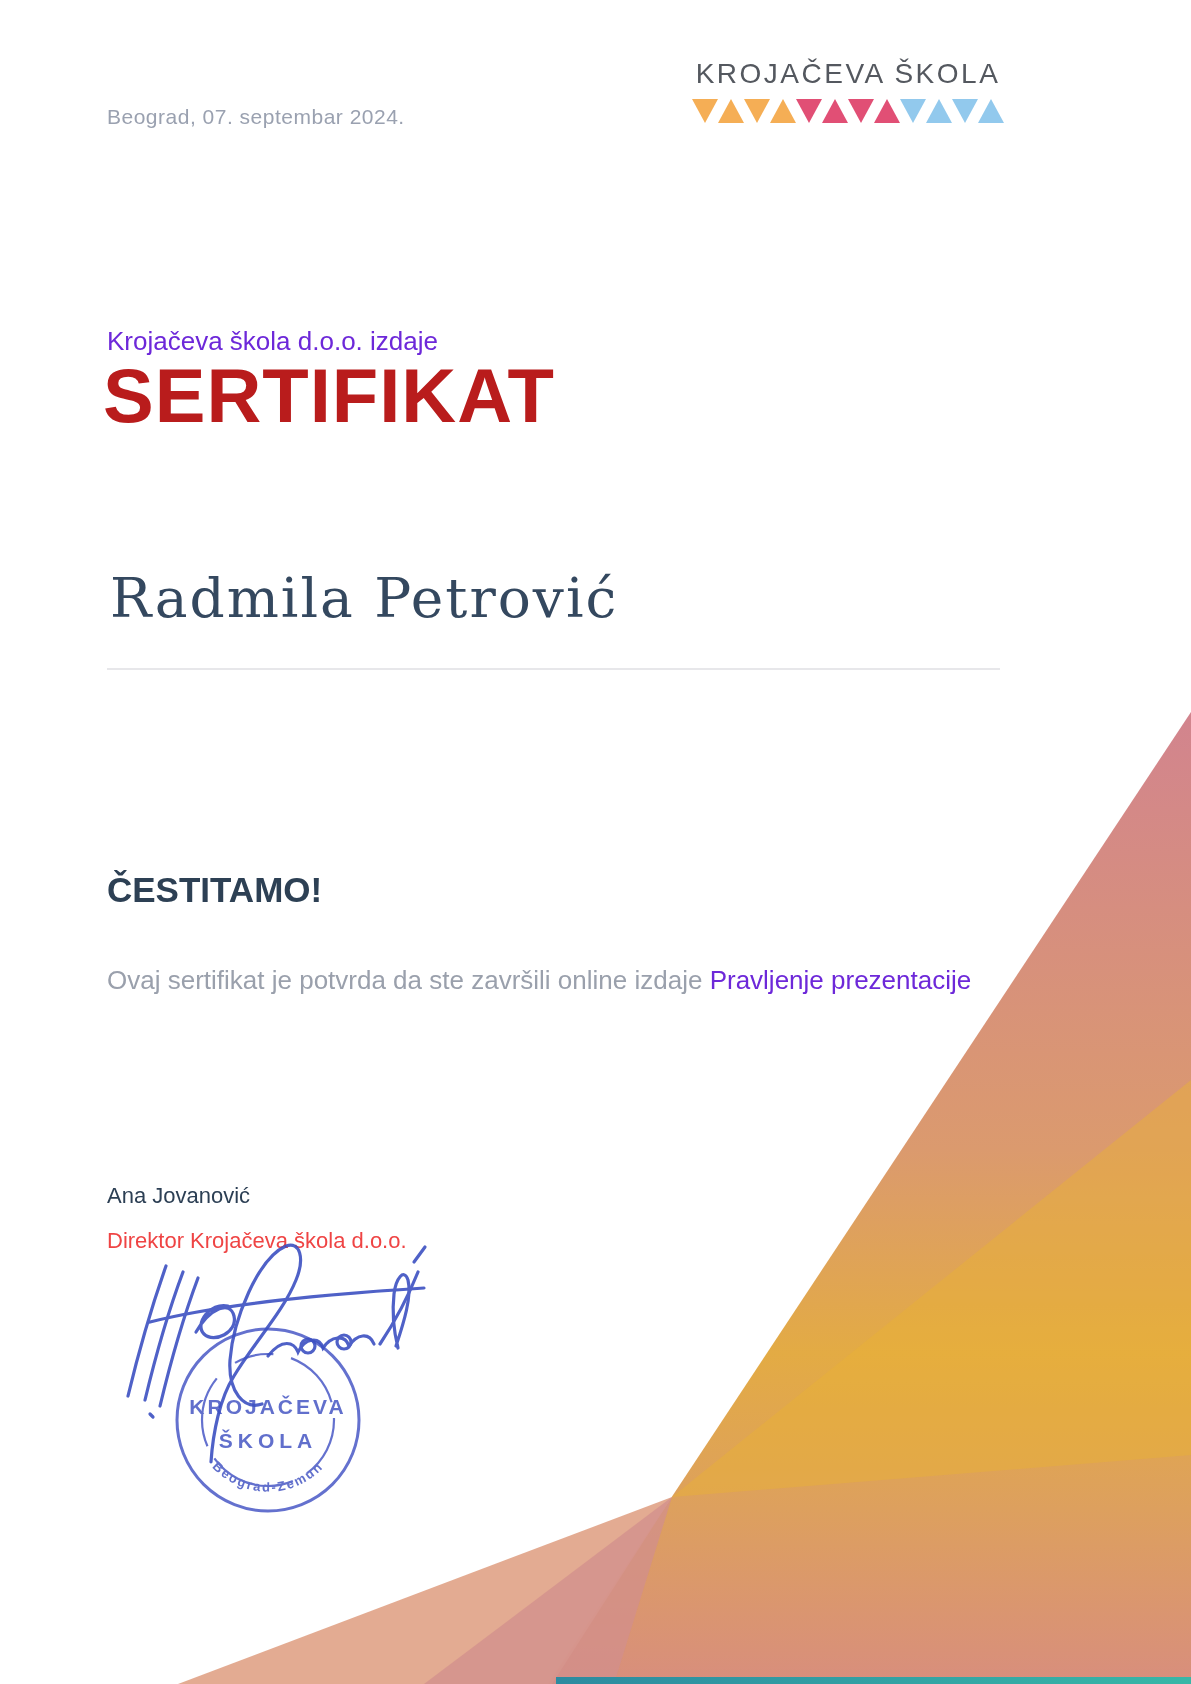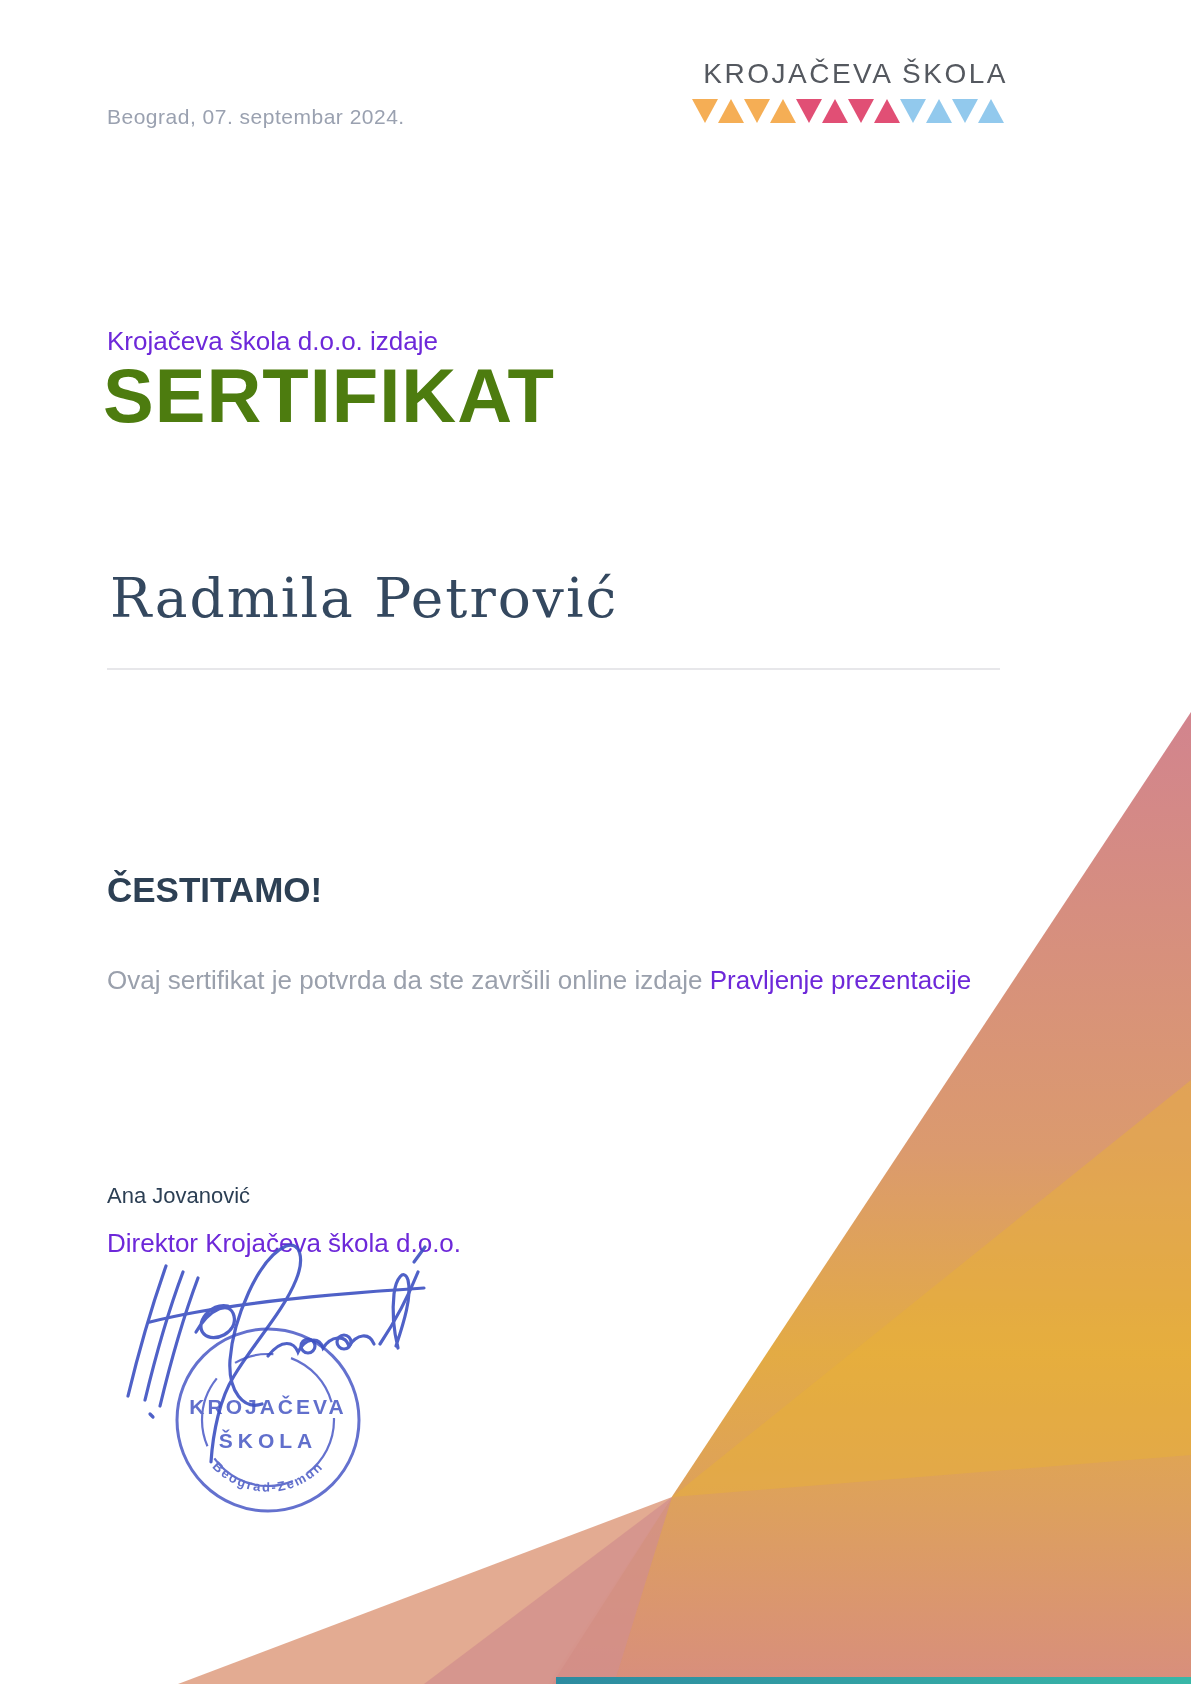--- a/index.html
+++ b/index.html
@@ -11,37 +11,37 @@
     font-family:"Liberation Sans", sans-serif;
   }
   .layer{position:absolute;left:0;top:0;width:1191px;height:1684px;pointer-events:none;}
   .content{position:absolute;left:0;top:0;width:1191px;height:1684px;z-index:1;}
 
   .date-line{
     position:absolute;left:107px;top:105px;
     font-size:21px;color:#9aa1b0;letter-spacing:.5px;
   }
 
-  .logo{position:absolute;left:688px;top:58px;width:320px;text-align:right;}
+  .logo{position:absolute;left:688px;top:58px;width:320px;text-align:center;}
   .logo-title{
     font-size:28px;font-weight:400;color:#54585f;
     letter-spacing:2.5px;white-space:nowrap;
   }
   .tri-strip{display:flex;justify-content:center;margin-top:9px;height:24px;}
   .tri{width:0;height:0;border-left:13px solid transparent;border-right:13px solid transparent;}
   .tri-up{border-bottom:24px solid var(--c);}
   .tri-down{border-top:24px solid var(--c);}
 
   .issuer-line{
     position:absolute;left:107px;top:326px;
     font-size:26px;color:#6d28d9;
   }
   .cert-title{
     position:absolute;left:103px;top:352px;
-    font-size:76px;font-weight:bold;color:#4d7c0f;letter-spacing:1px;
+    font-size:76px;font-weight:bold;color:#b91c1c;letter-spacing:1px;
   }
 
   .recipient-name{
     position:absolute;left:110px;top:566px;
     font-family:"DejaVu Serif", serif;
     font-size:55px;color:#34485f;letter-spacing:2px;
   }
   .name-underline{
     position:absolute;left:107px;top:668px;width:893px;height:2px;
     background:#e7e7ea;
@@ -60,21 +60,21 @@
     font-size:26px;line-height:40px;color:#9aa0ac;
   }
   .body-par strong{color:#6d28d9;font-weight:normal;}
 
   .signer-name{
     position:absolute;left:107px;top:1183px;
     font-size:22px;color:#2c3f54;
   }
   .signer-title{
     position:absolute;left:107px;top:1228px;
-    font-size:26px;color:#6d28d9;
+    font-size:22px;color:#ef4444;
   }
 
   .bg-svg{z-index:0;}
   .fg-svg{z-index:2;}
   .stamp-text{font-family:"Liberation Sans", sans-serif;font-weight:bold;fill:#4c5cc5;}
   .stamp-arc-text{font-family:"Liberation Sans", sans-serif;font-weight:bold;fill:#4c5cc5;}
 </style>
 </head>
 <body>
 

